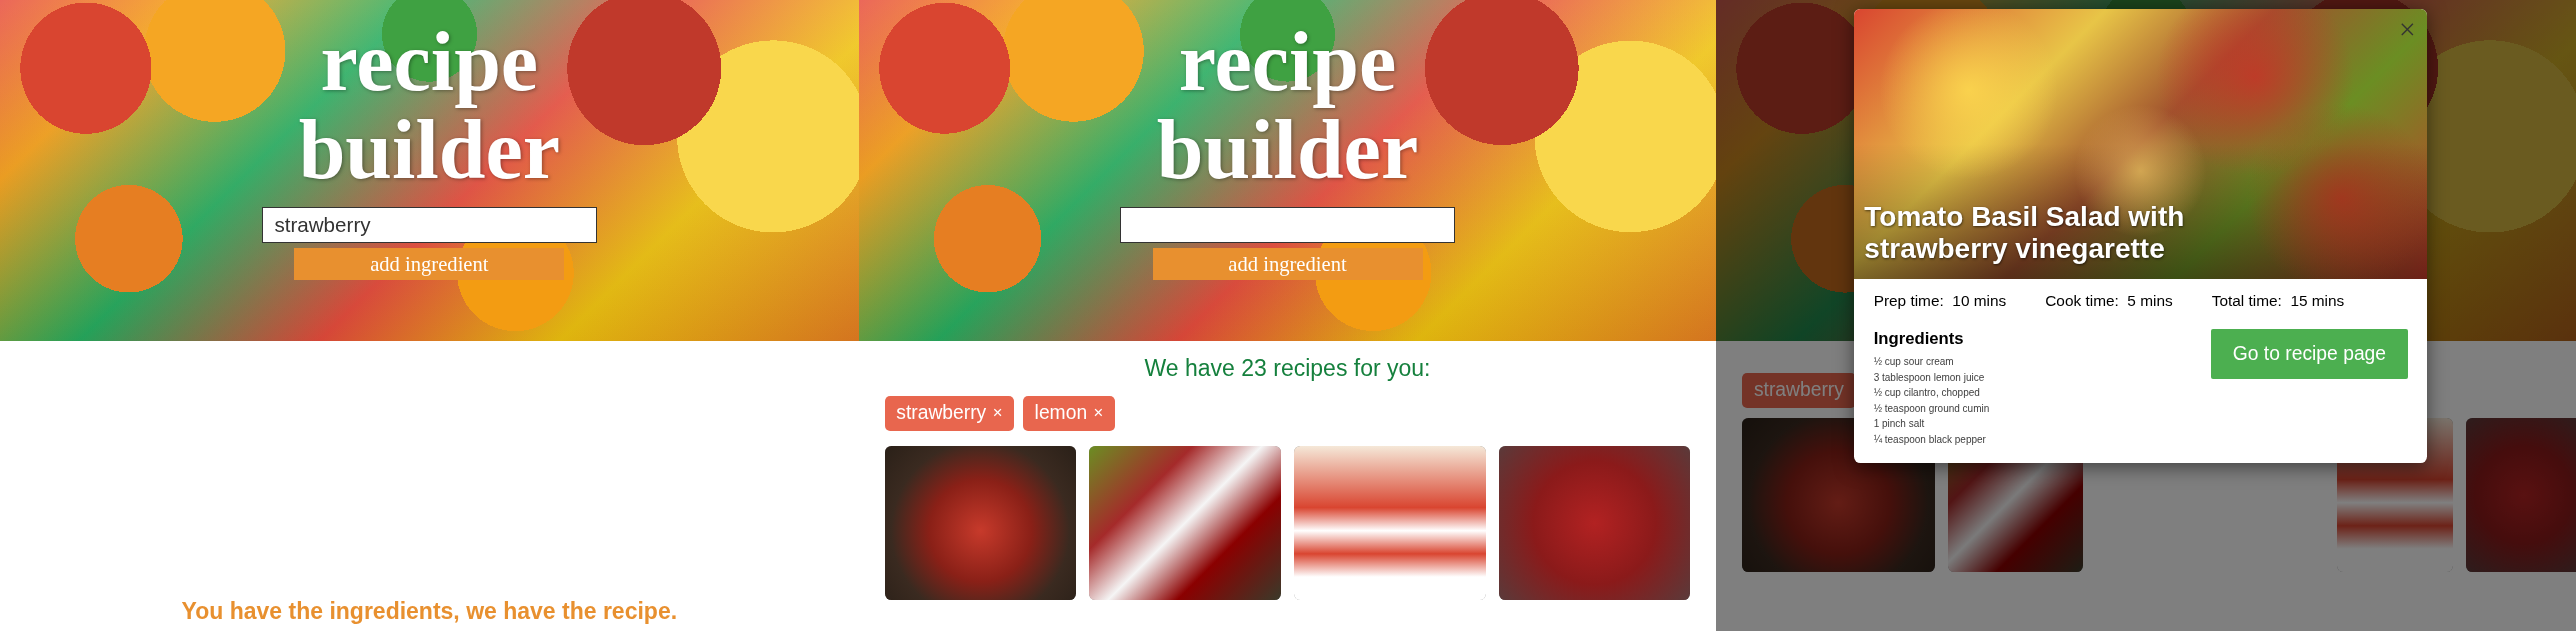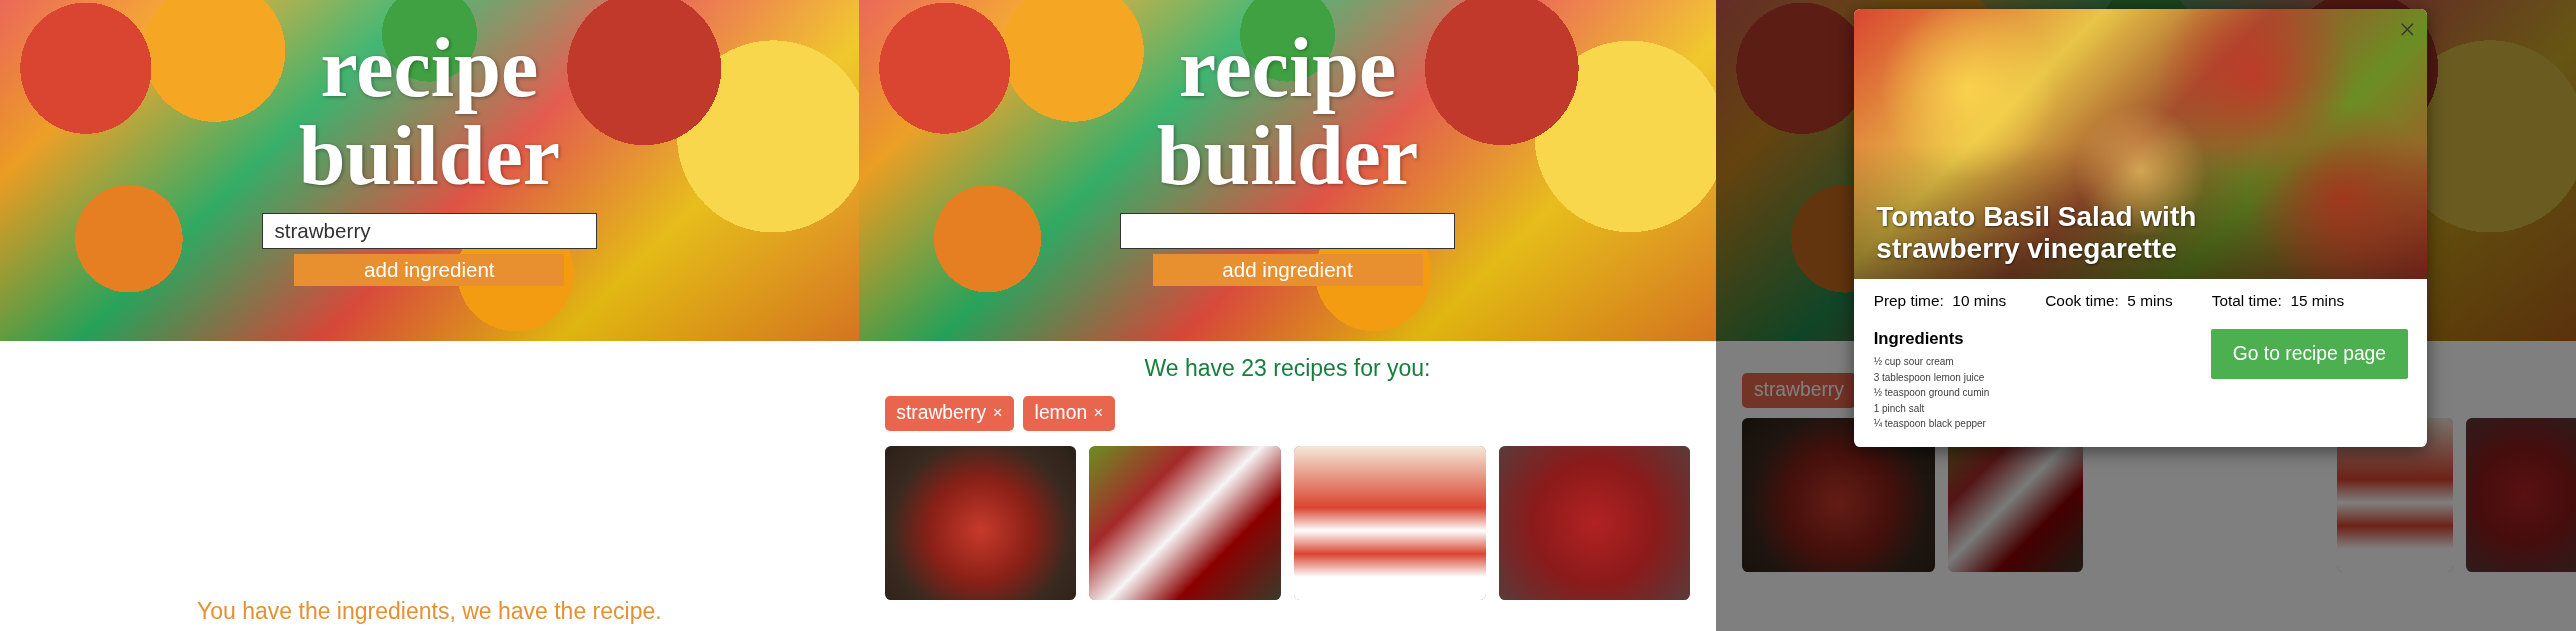--- a/index.html
+++ b/index.html
@@ -10,21 +10,22 @@
 .panel-2 { width: 858px; }
 .panel-3 { width: 860px; position: relative; }
 
 
 .hero {
   height: 341px;
   position: relative;
   background: linear-gradient(135deg, #e84d3d 0%, #f39c12 15%, #27ae60 35%, #e74c3c 55%, #f1c40f 75%, #e67e22 100%);
   display: flex;
   flex-direction: column;
-  padding-top: 24px;
+  align-items: center;
+  padding-top: 18px;
 }
 .hero::before {
   content: "";
   position: absolute;
   inset: 0;
   background:
     radial-gradient(circle at 10% 20%, #d94530 0%, #d94530 8%, transparent 8%),
     radial-gradient(circle at 25% 15%, #f5a623 0%, #f5a623 10%, transparent 10%),
     radial-gradient(circle at 50% 10%, #3fa142 0%, #3fa142 9%, transparent 9%),
     radial-gradient(circle at 75% 20%, #c0392b 0%, #c0392b 11%, transparent 11%),
@@ -67,28 +68,28 @@
   color: #333;
 }
 .add-btn {
   width: 270px;
   height: 32px;
   background: #e8902f;
   color: #fff;
   border: none;
   font-size: 20.6px;
   cursor: pointer;
-  font-family: Liberation Sans, sans-serif;
+  font-family: Liberation Serif, serif;
 }
 
 
 .tagline {
   color: #e8902f;
   font-size: 23px;
-  font-weight: normal;
+  font-weight: bold;
   text-align: center;
   margin-top: 257px;
 }
 
 
 .results-header {
   font-size: 23px;
   color: #15803d;
   text-align: center;
   margin-top: 14px;
@@ -180,21 +181,21 @@
   cursor: pointer;
   z-index: 2;
   color: #333;
   display:flex;
   align-items:center;
   justify-content:center;
 }
 .modal-close svg { width: 16.7px; height: 16.7px; }
 .modal-title-block {
   position: absolute;
-  left: 22px;
+  left: 10px;
   bottom: 14px;
   color: #fff;
   z-index: 2;
   text-shadow: 0.6px 0.6px 2.6px rgba(0,0,0,0.6);
 }
 .modal-title { font-size: 28px; font-weight: bold; line-height: 1.15; }
 .modal-author { font-size: 19.3px; margin-top: 3.9px; }
 .modal-meta {
   padding: 13px 19.3px 6.4px 19.3px;
   font-size: 15.4px;
@@ -341,20 +342,21 @@
           <div><span>Cook time:</span>&nbsp;&nbsp;<span>5 mins</span></div>
           <div><span>Total time:</span>&nbsp;&nbsp;<span>15 mins</span></div>
         </div>
       </div>
       <div class="modal-body">
         <div class="ing-col">
           <div class="ing-heading">Ingredients</div>
           <div class="ing-list">
             <div>½ cup sour cream</div>
             <div>3 tablespoon lemon juice</div>
+            <div>½ cup cilantro, chopped</div>
             <div>½ teaspoon ground cumin</div>
             <div>1 pinch salt</div>
             <div>¼ teaspoon black pepper</div>
           </div>
         </div>
         <button class="go-btn">Go to recipe page</button>
       </div>
     </div>
 
     <div style="position:absolute; top:418px; right:-6.4px; z-index:1; display:flex; gap:13px;">

